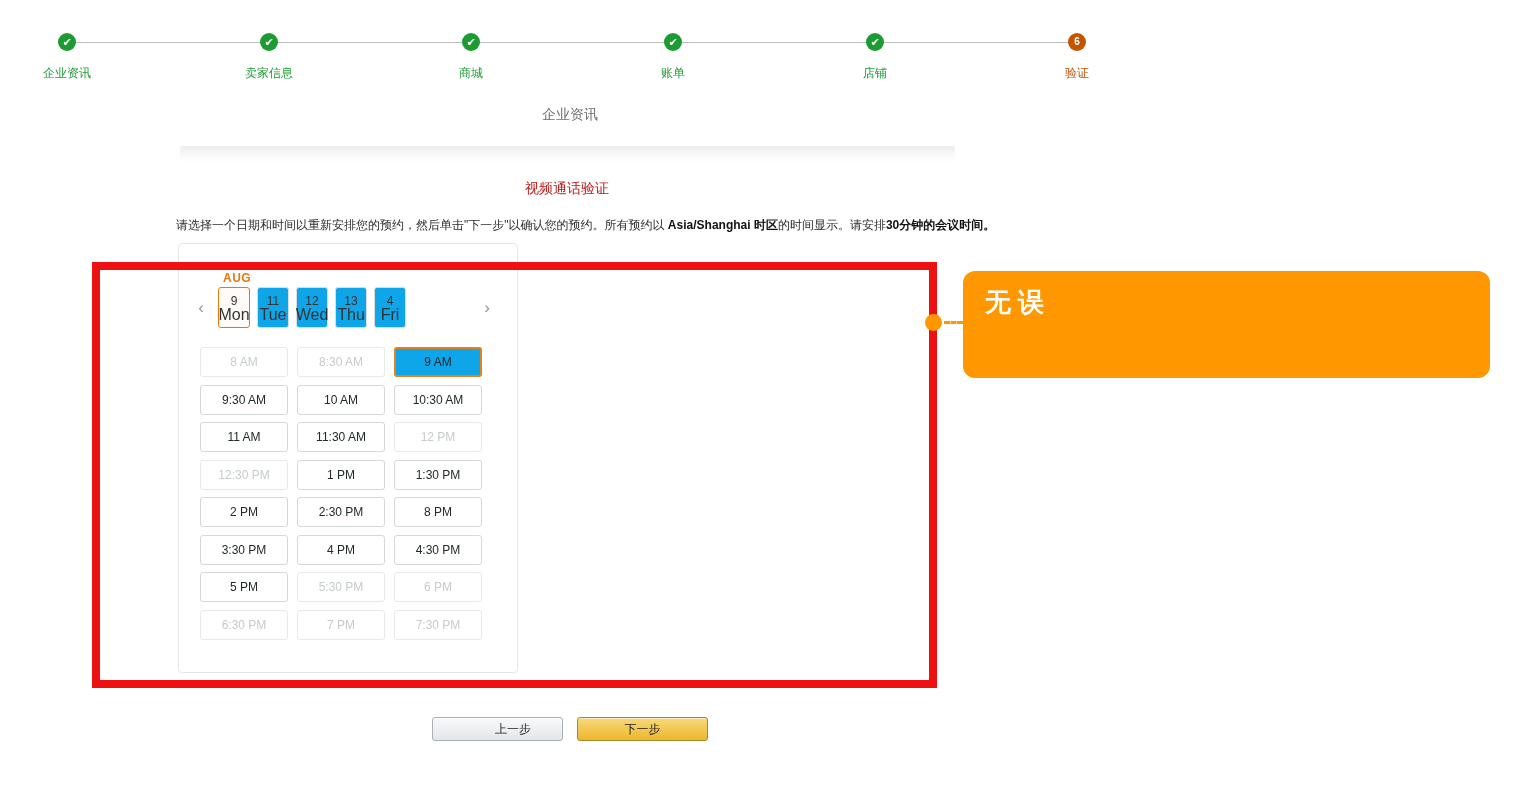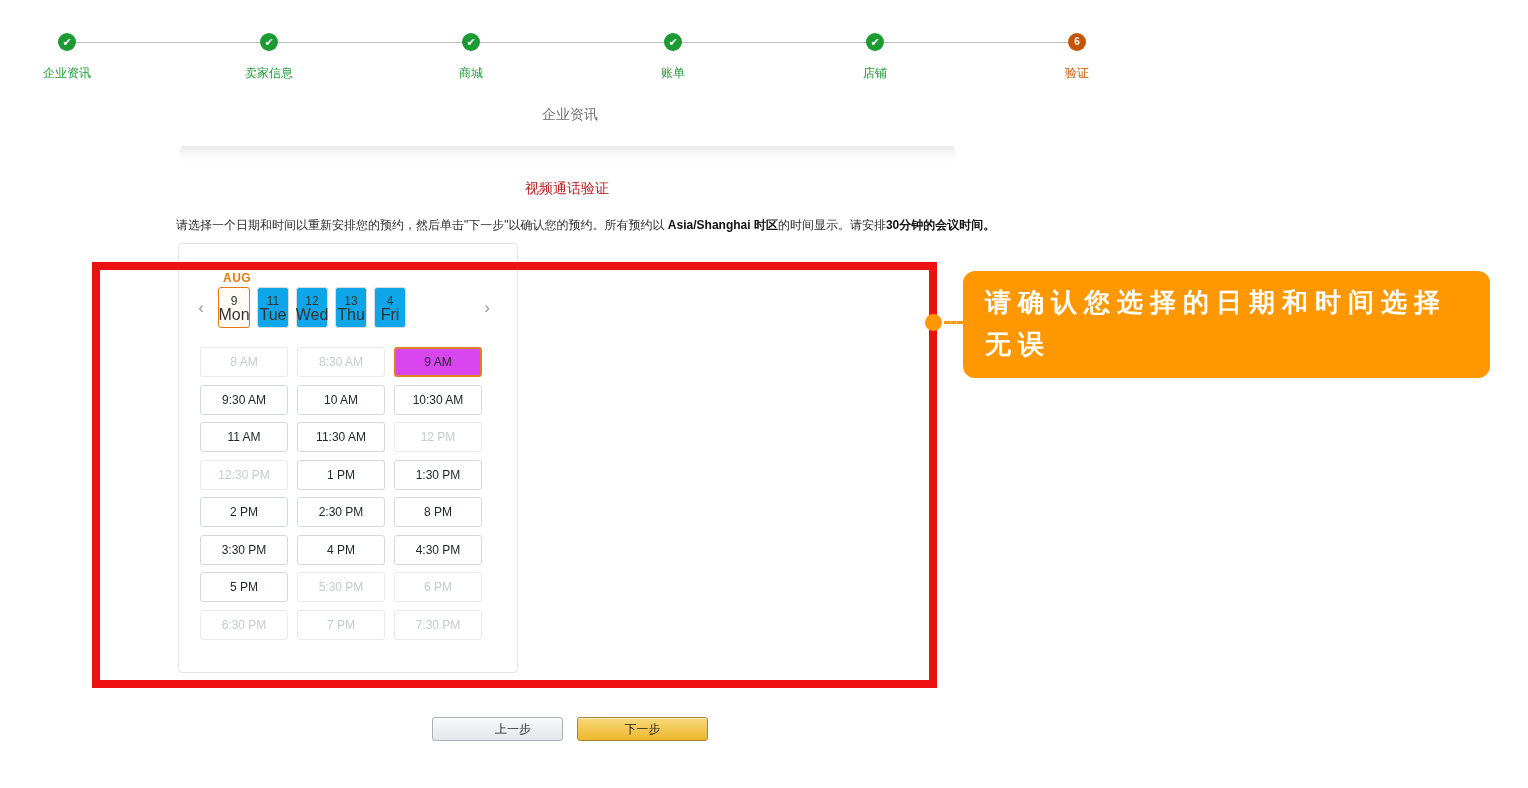--- a/index.html
+++ b/index.html
@@ -52,21 +52,21 @@
   .date-btn{width:32px;height:41px;box-sizing:border-box;border:1px solid #d9dcdc;border-radius:3px;
     background:#0ea5e9;display:flex;flex-direction:column;align-items:center;justify-content:center;cursor:pointer;}
   .date-btn .d-day{font-size:12px;line-height:14px;color:#333;}
   .date-btn .d-wd{font-size:16px;line-height:13px;color:#333;}
   .date-btn.selected{border:1px solid var(--accent-orange);background:#fffcf7;}
   .time-grid{position:absolute;left:21px;top:103px;display:grid;
     grid-template-columns:repeat(3,88px);gap:7.5px 9px;}
   .slot{height:30px;line-height:28px;box-sizing:border-box;text-align:center;
     border:1px solid #d5d9d9;border-radius:3px;background:#fff;font-size:12px;color:#21292b;cursor:pointer;}
   .slot.disabled{color:#c6cbcb;border-color:#e8eaea;cursor:default;}
-  .slot.selected{border:2px solid #e0821f;background:#d946ef;line-height:26px;}
+  .slot.selected{border:2px solid #e0821f;background:#0ea5e9;line-height:26px;}
   
   .red-rect{position:absolute;left:92px;top:262px;width:845px;height:426px;box-sizing:border-box;
     border:8px solid var(--annotation-red);pointer-events:none;}
   .conn-dot{position:absolute;left:925px;top:314px;width:17px;height:17px;border-radius:50%;
     background:var(--callout-orange);}
   .conn-dash{position:absolute;left:944px;top:321px;width:19px;height:0;
     border-top:3px dashed var(--callout-orange);}
   .callout{position:absolute;left:963px;top:271px;width:527px;height:107px;box-sizing:border-box;
     background:var(--callout-orange);border-radius:12px;color:#fff;font-weight:bold;
     font-size:26px;line-height:42px;letter-spacing:7px;padding:10px 16px 0 22px;}
@@ -168,18 +168,17 @@
       <div class="slot disabled">6:30 PM</div>
       <div class="slot disabled">7 PM</div>
       <div class="slot disabled">7:30 PM</div>
     </div>
 </div>
 
 <div class="red-rect"></div>
 <div class="conn-dot"></div>
 <div class="conn-dash"></div>
 <div class="callout">
-  <div>请确认您选择的日期和时间选择</div>
   <div>无误</div>
 </div>
 
 <div class="btn btn-back">上一步</div>
 <div class="btn btn-next">下一步</div>
 
 </body></html>

